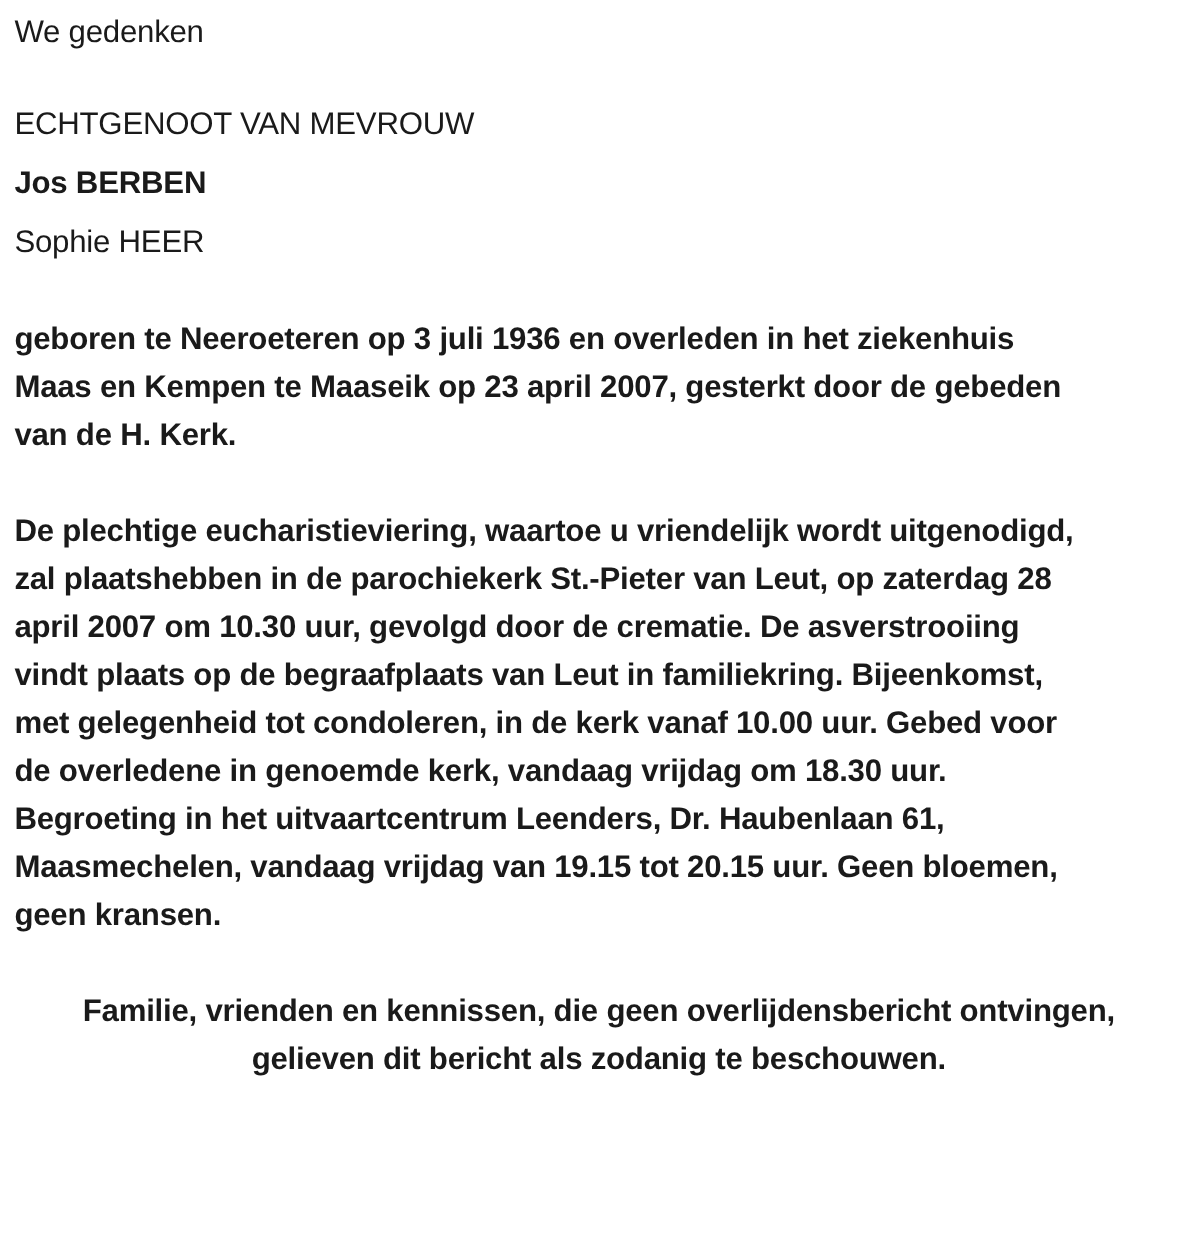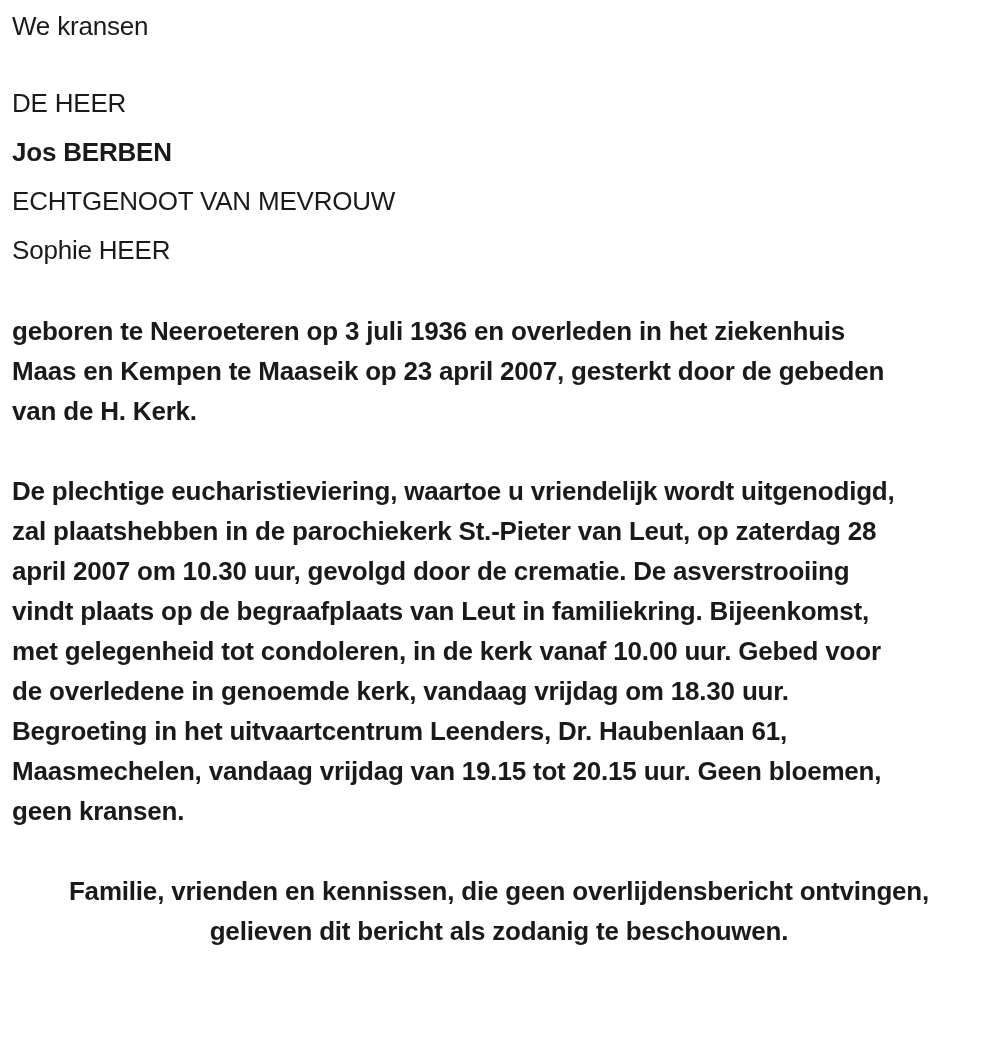--- a/index.html
+++ b/index.html
@@ -47,26 +47,25 @@
   .para:last-child {
     margin-bottom: 0;
     text-align: center;
   }
 </style>
 </head>
 <body>
 
 <div class="page">
 
-  <p class="line intro">We kransen</p>
+  <p class="line intro">We gedenken</p>
 
   <div class="header-block">
-    <p class="hline">DE HEER</p>
+    <p class="hline">ECHTGENOOT VAN MEVROUW</p>
     <p class="hline deceased-name">Jos BERBEN</p>
-    <p class="hline">ECHTGENOOT VAN MEVROUW</p>
     <p class="hline">Sophie HEER</p>
   </div>
 
   <p class="para">geboren te Neeroeteren op 3 juli 1936 en overleden in het ziekenhuis
 Maas en Kempen te Maaseik op 23 april 2007, gesterkt door de gebeden
 van de H. Kerk.</p>
 
   <p class="para">De plechtige eucharistieviering, waartoe u vriendelijk wordt uitgenodigd,
 zal plaatshebben in de parochiekerk St.-Pieter van Leut, op zaterdag 28
 april 2007 om 10.30 uur, gevolgd door de crematie. De asverstrooiing

